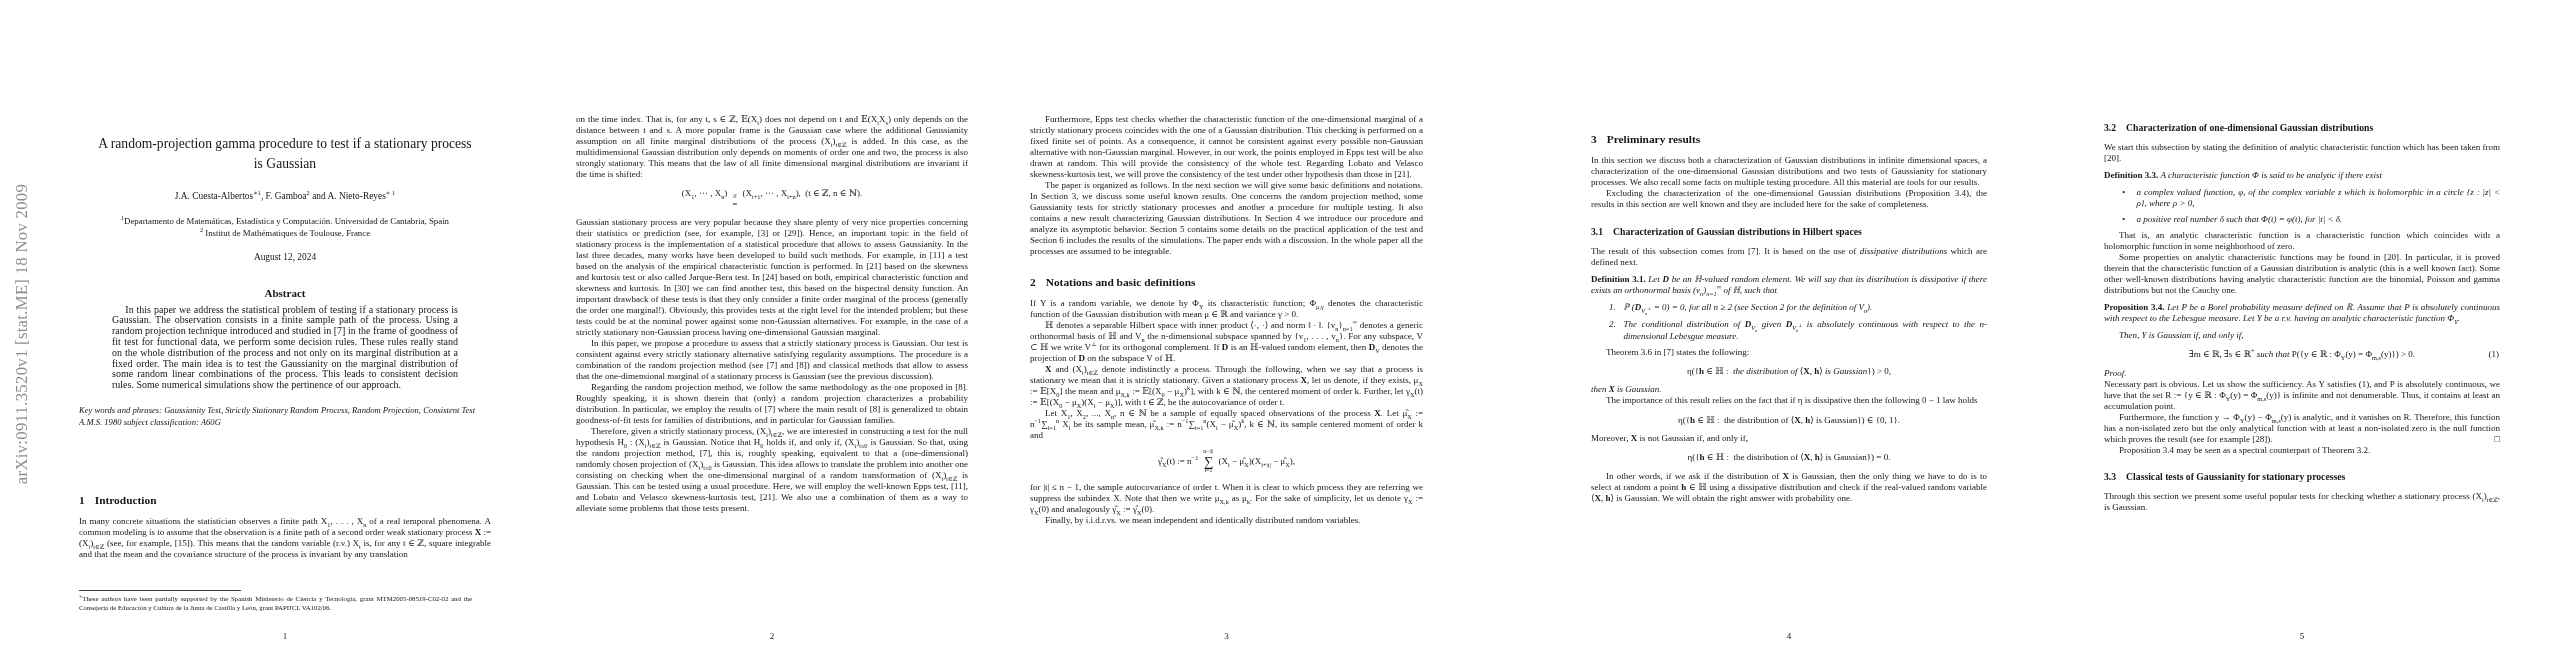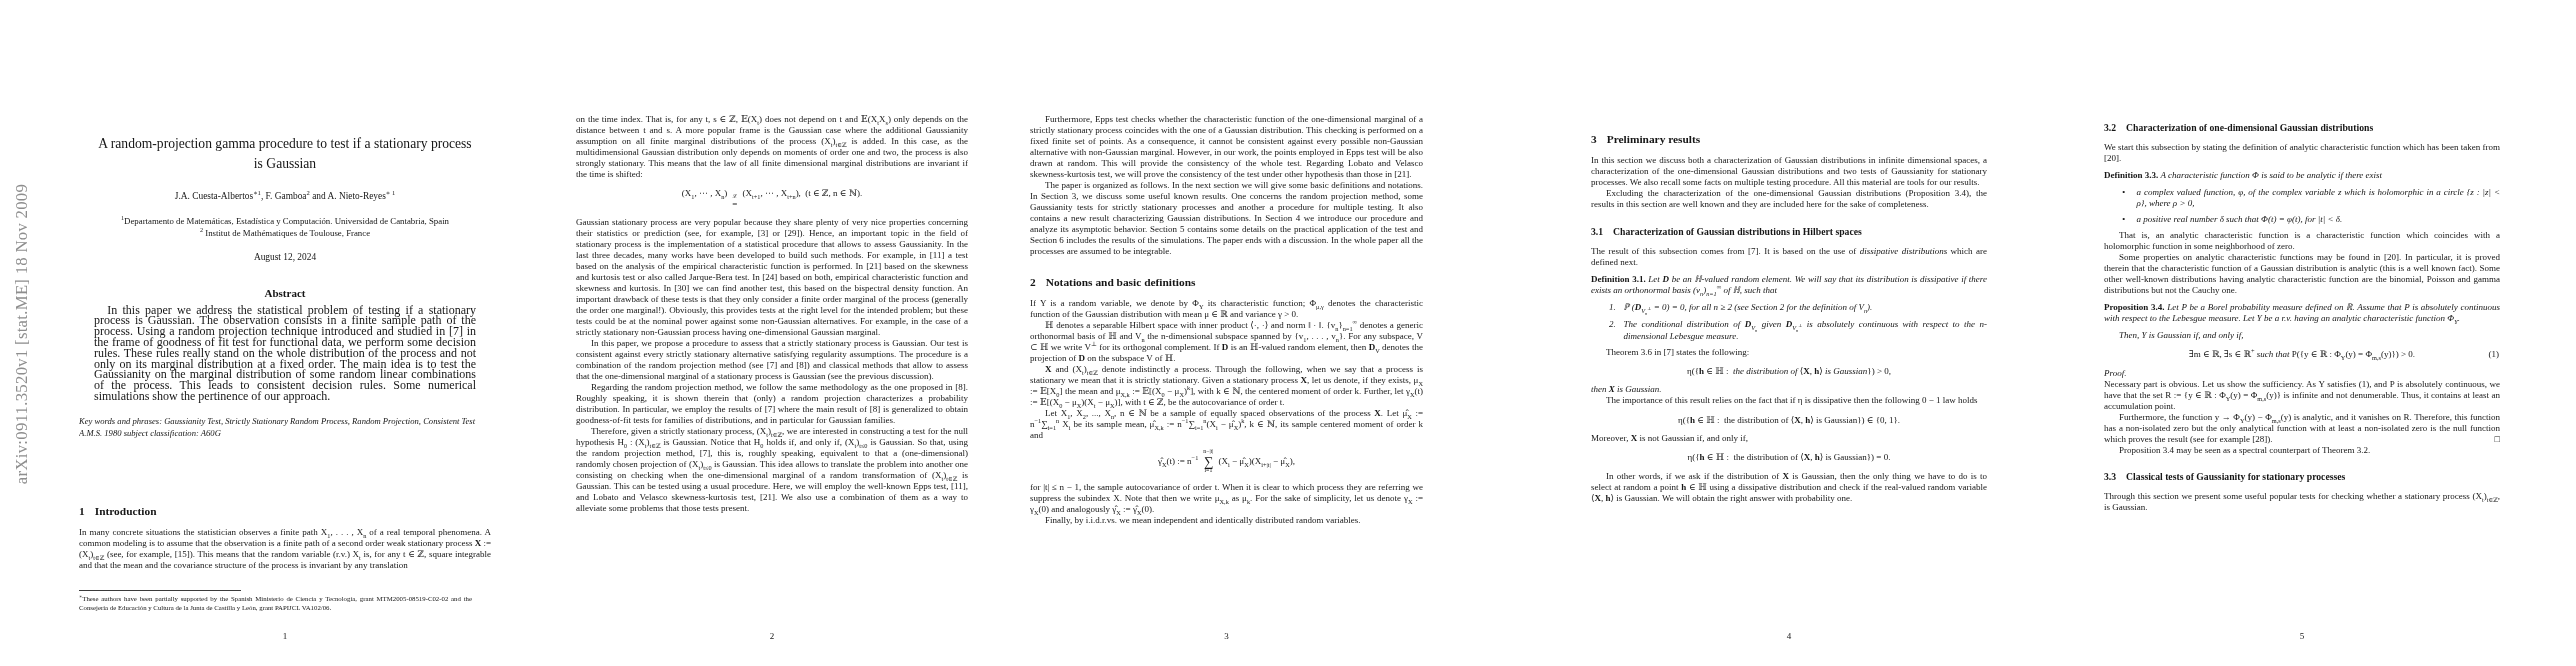--- a/index.html
+++ b/index.html
@@ -17,21 +17,21 @@
   .p5{left:2104px;width:396px;padding-top:106px;}
   .b-par,.b-thm{font-size:9px;line-height:11px;text-align:justify;margin:0;}
   .b-thm{margin:6.1px 0;}
   .ind{text-indent:15px;}
   .b-title{text-align:center;font-size:13.6px;line-height:20px;margin:0 16.7px;}
   .b-authors{text-align:center;font-size:9.4px;margin-top:16.7px;}
   .b-authors + .b-affil{margin-top:14.5px;}
   .b-affil{text-align:center;font-size:8.8px;line-height:12px;}
   .b-date{text-align:center;font-size:9.4px;margin-top:13.3px;}
   .b-absh{text-align:center;font-weight:bold;font-size:11px;margin:24.5px 0 5.6px 0;}
-  .b-abs{font-size:12px;line-height:10.8px;text-align:justify;margin:0 15px;text-indent:13.3px;}
+  .b-abs{font-size:10px;line-height:10.8px;text-align:justify;margin:0 33px;text-indent:13.3px;}
   .b-kw{font-size:8.6px;line-height:11.4px;text-align:justify;margin:0;}
   .b-abs + .b-kw{margin-top:14.5px;}
   .b-section{font-size:11.4px;font-weight:bold;margin:19px 0 10px 0;}
   .p1 .b-section{margin-top:66px;}
   .b-subsection{font-size:9.7px;font-weight:bold;margin:15.6px 0 9px 0;}
   .secnum{margin-right:10px;}
   .b-eq{position:relative;text-align:center;font-size:9px;margin:8.3px 0;}
   .eqtag{position:absolute;right:1.1px;top:50%;transform:translateY(-50%);}
   .b-item{display:flex;font-size:9px;line-height:11px;margin:5px 0 5px 18px;}
   .marker{width:14.5px;flex:none;font-style:italic;}

